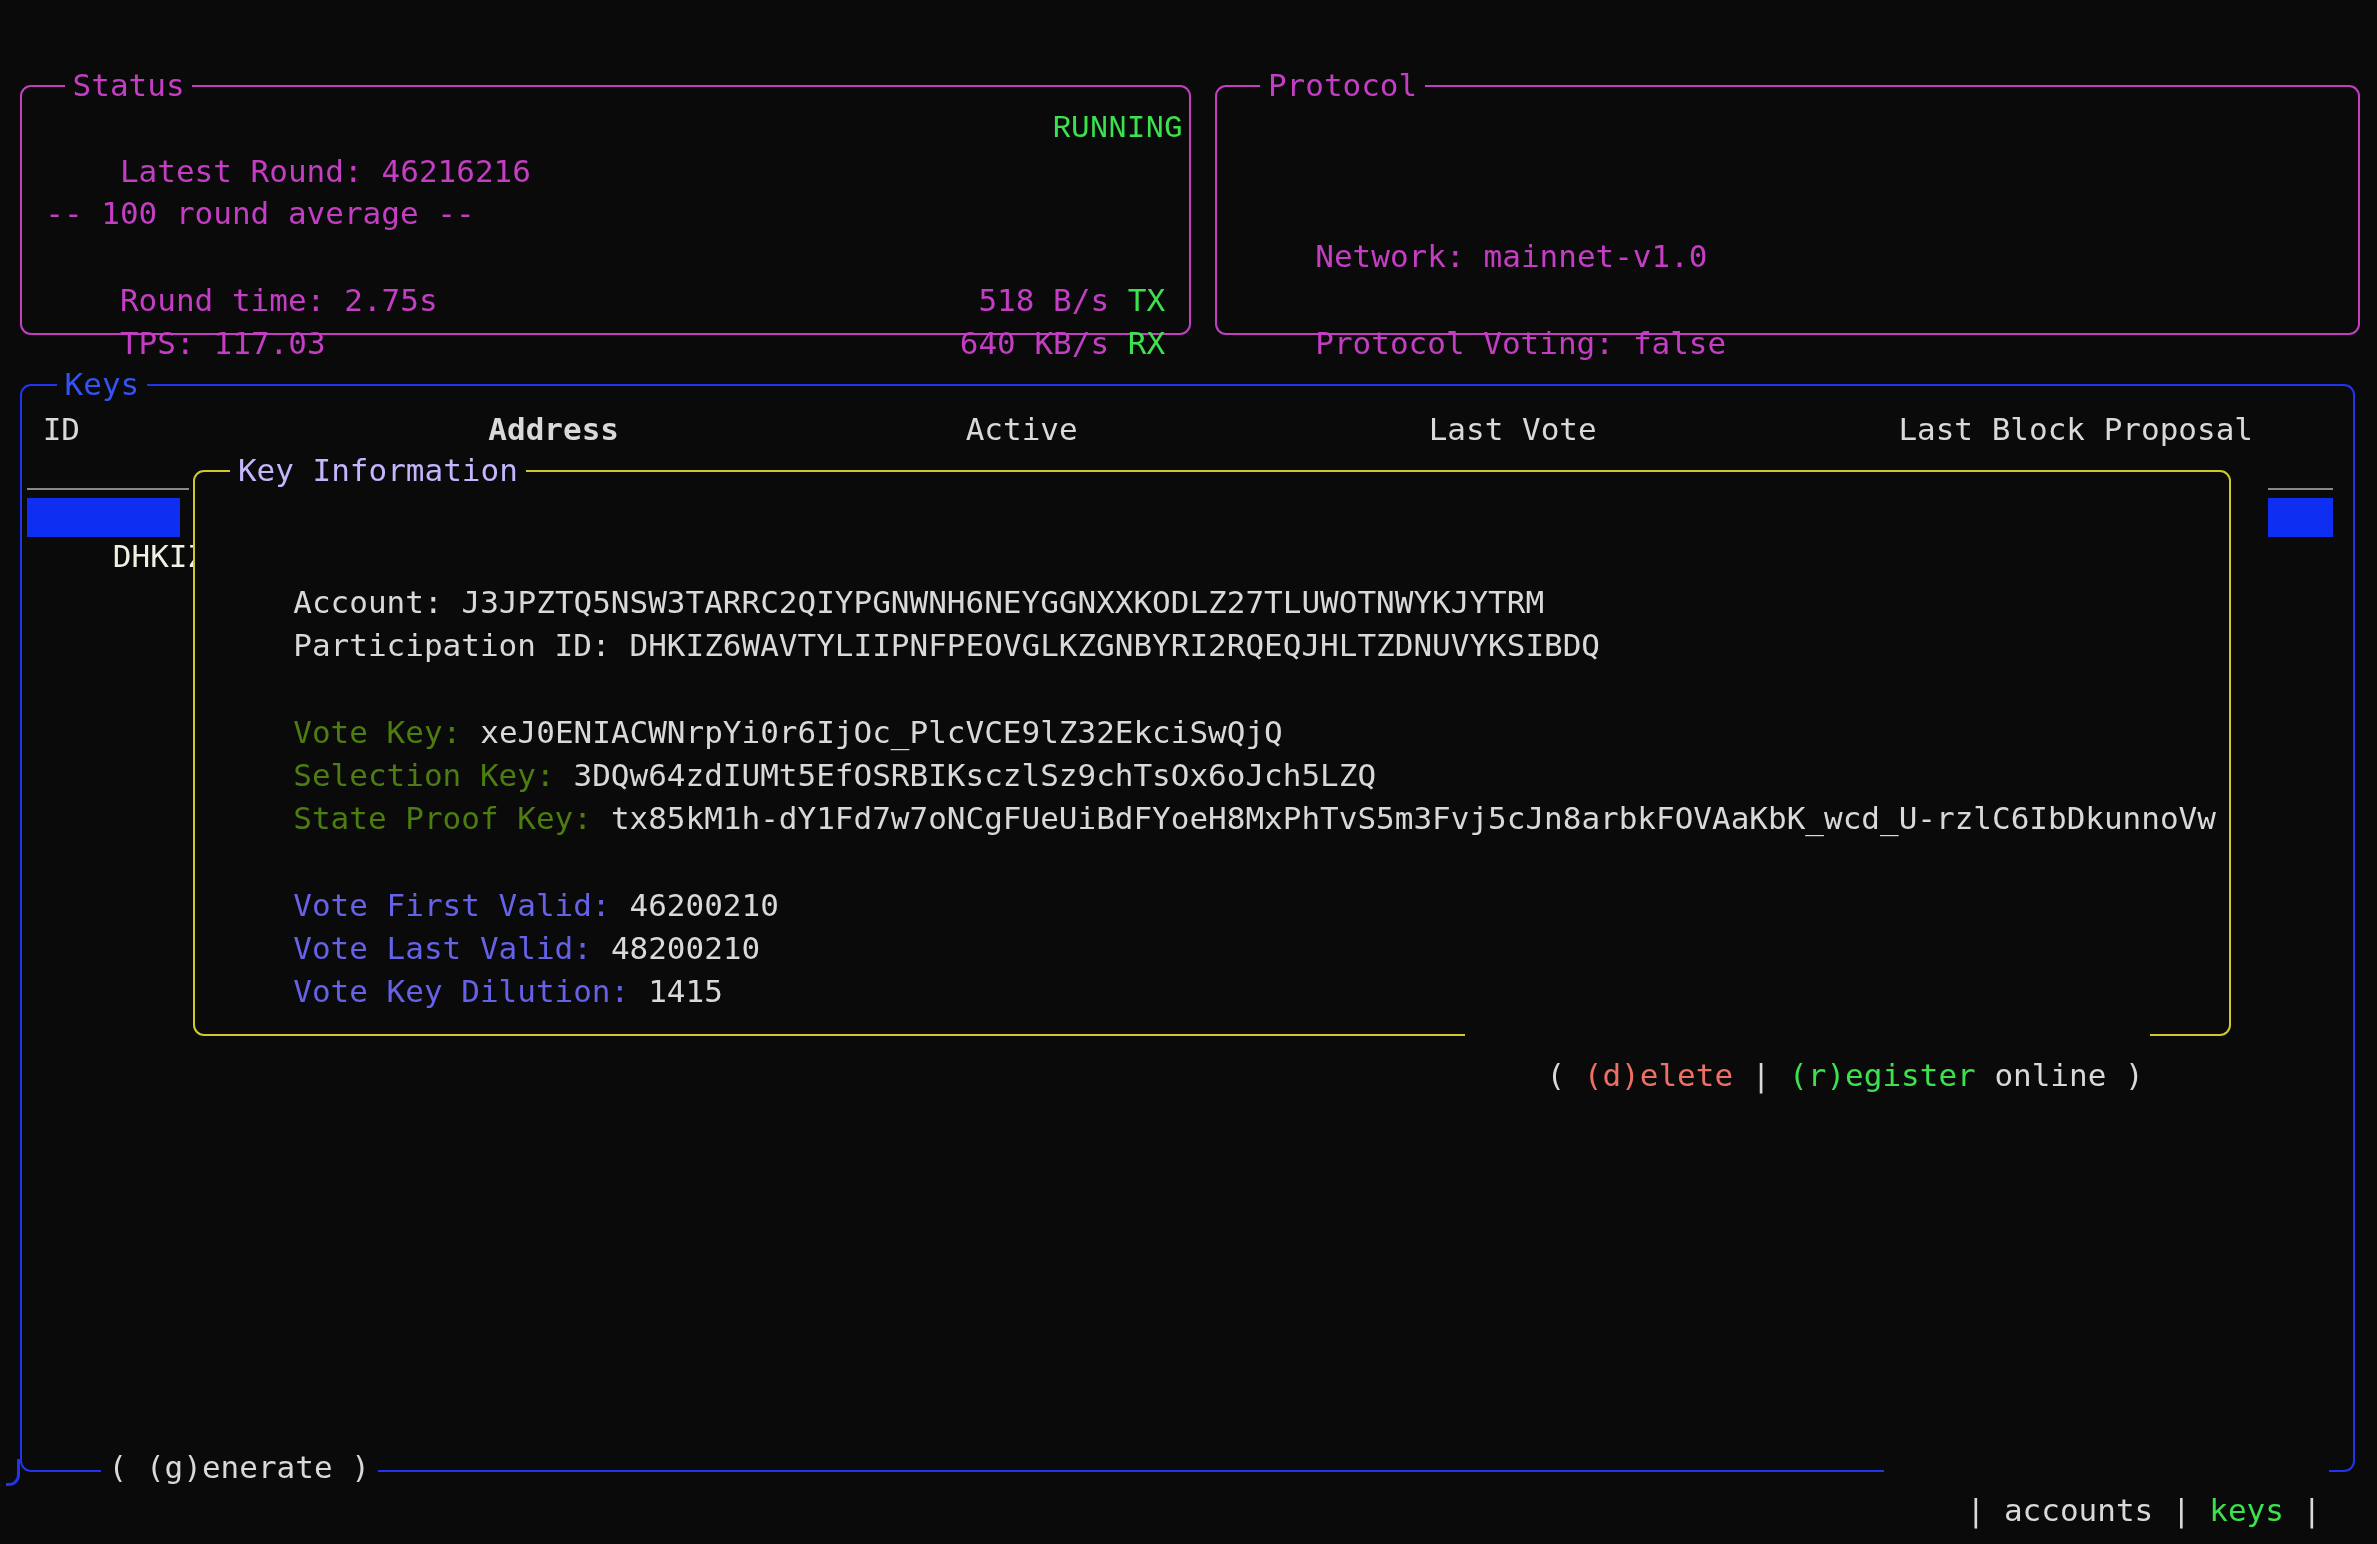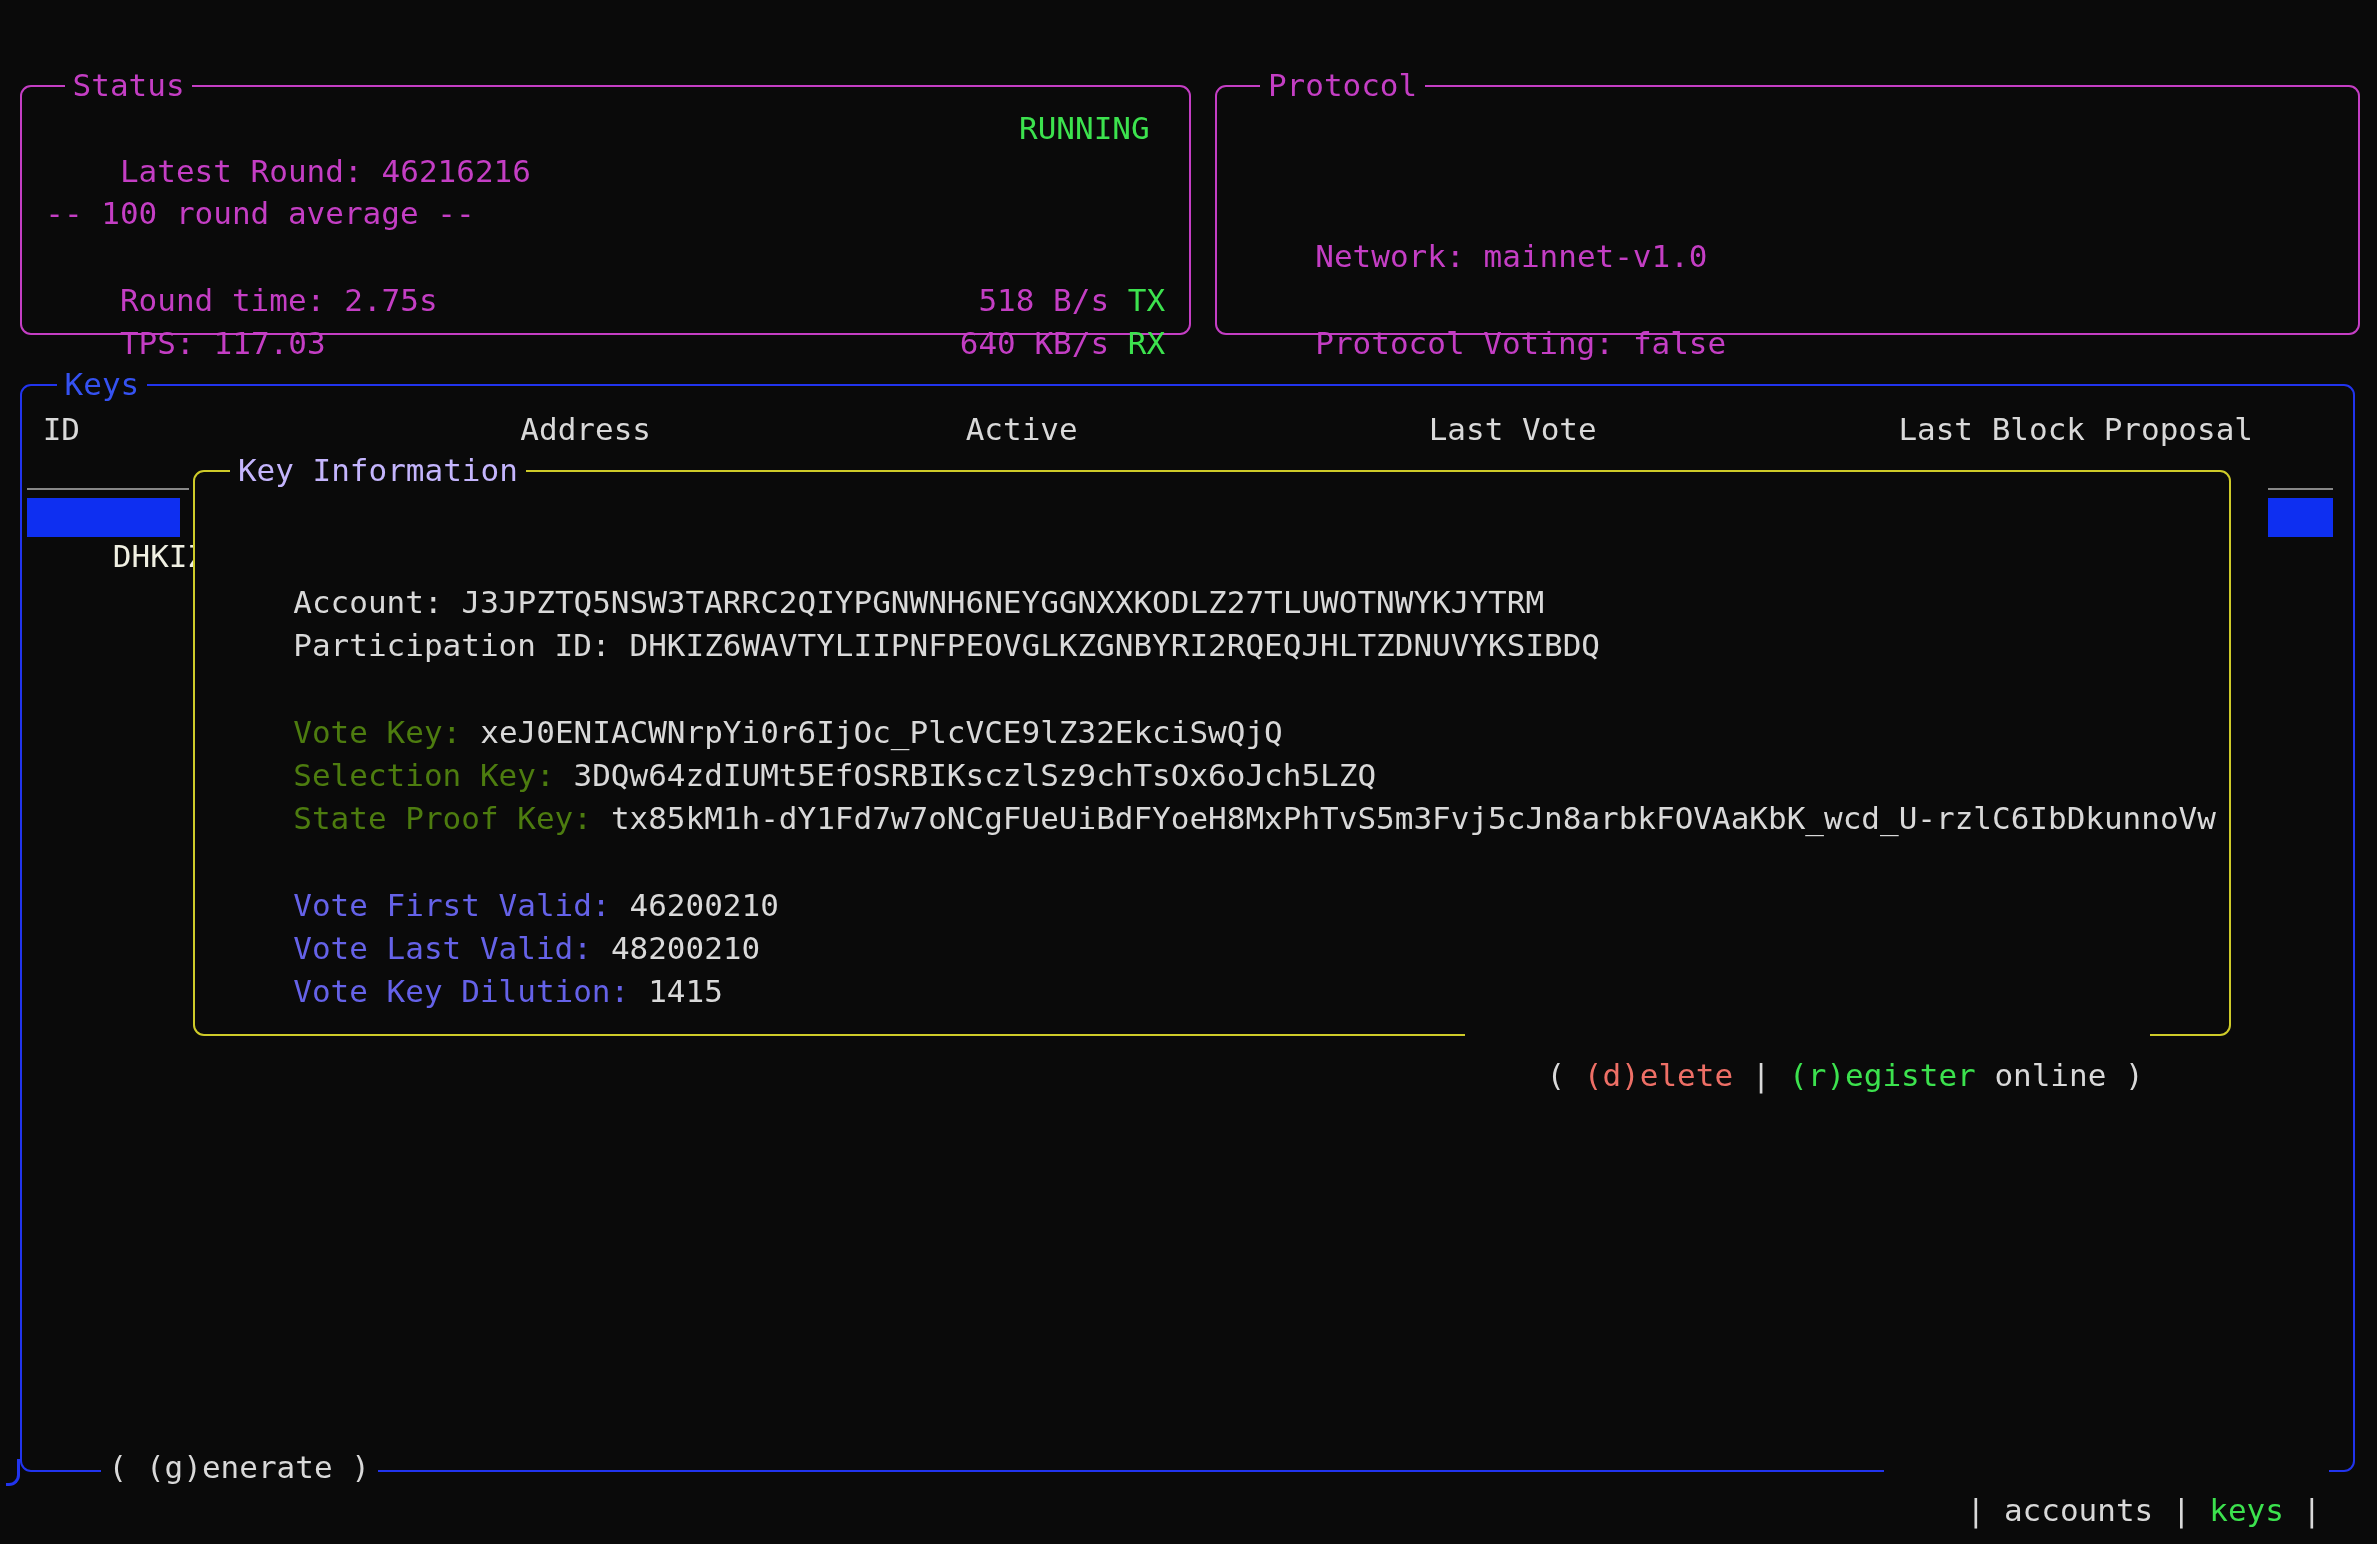--- a/index.html
+++ b/index.html
@@ -77,21 +77,21 @@
 </style>
 </head>
 <body>
 
 <div class="panel magenta" style="left:19.7px; top:85px; width:1171px; height:250px;">
   <span class="panel-title magenta" style="left:43px;">Status</span>
 
   <div class="line" style="left:23.6px; top:19.7px;">
     <span class="kv-label">Latest Round:</span><span>46216216</span>
   </div>
-  <div class="line green" style="right:39px; top:19.7px;">RUNNING</div>
+  <div class="line green" style="right:6px; top:19.7px;font-family:Liberation Mono, monospace;">RUNNING</div>
 
   <div class="line" style="left:23.6px; top:105px;">-- 100 round average --</div>
 
   <div class="line" style="left:23.6px; top:149px;">
     <span class="kv-label">Round time:</span><span>2.75s</span>
   </div>
   <div class="line" style="right:23.6px; top:149px;">
     <span>518 B/s</span><span> </span><span class="green">TX</span>
   </div>
 
@@ -112,21 +112,21 @@
   <div class="line" style="left:23.6px; top:192px;">
     <span class="kv-label">Protocol Voting:</span><span>false</span>
   </div>
 </div>
 
 <div class="panel blue-border" style="left:19.7px; top:384px; width:2335px; height:1088px;">
   <span class="panel-title blue-title" style="left:35px;">Keys</span>
 
   <div>
     <span class="col-header" style="left:21px; top:22px;text-align:center;">ID</span>
-    <span class="col-header col-center" style="left:564px; top:22px;">Address</span>
+    <span class="col-header col-center" style="left:532px; top:22px;font-weight:bold;">Address</span>
     <span class="col-header col-center" style="left:1000px; top:22px;">Active</span>
     <span class="col-header col-center" style="left:1491px; top:22px;">Last Vote</span>
     <span class="col-header col-center" style="left:2054px; top:22px;">Last Block Proposal</span>
   </div>
 
   <div class="header-rule" style="left:5.5px; width:162px;"></div>
   <div class="header-rule" style="left:2246px; width:65px;"></div>
 
   <div class="row-seg" style="left:5.5px; width:153px; padding-left:11px;">
     <span>DHKIZ6W</span>

